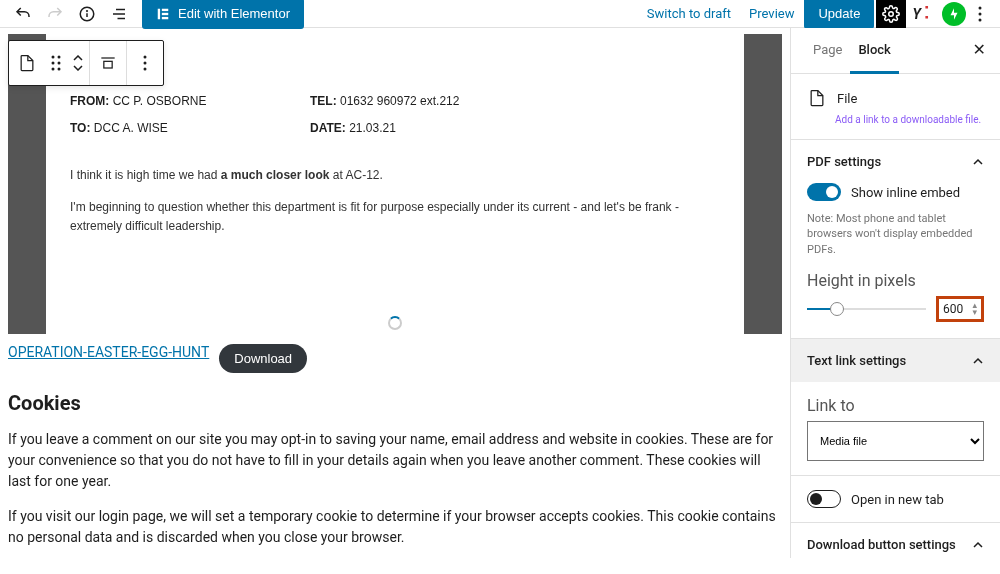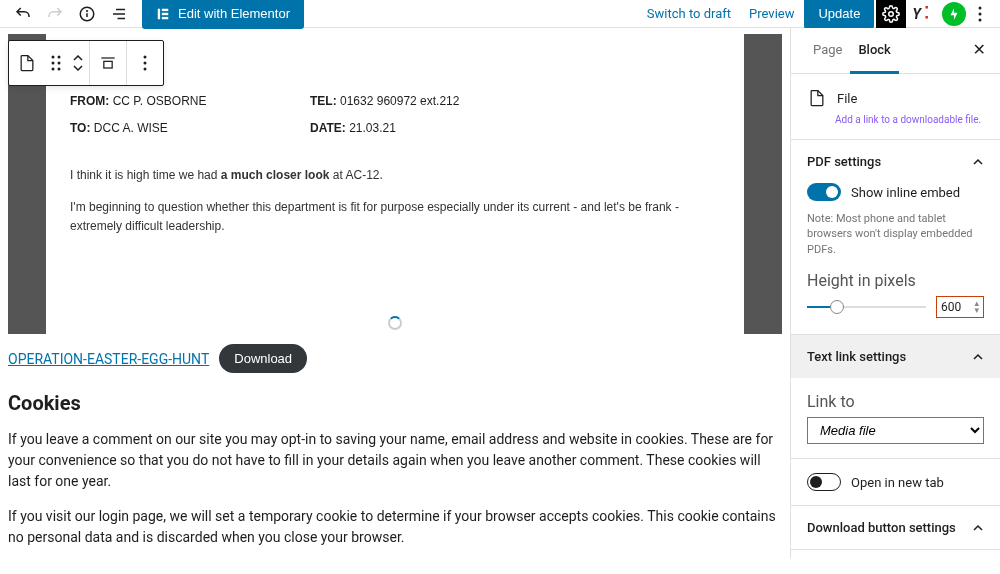--- a/index.html
+++ b/index.html
@@ -21,21 +21,21 @@
 .bt-g { display: flex; border-right: 1px solid #ddd; align-items: center; }
 .bt-g:last-child { border-right: none; }
 .bt-ic { width: 36px; height: 44px; display: flex; align-items: center; justify-content: center; cursor: pointer; }
 .bt-txt { padding: 0 10px; height: 44px; display: flex; align-items: center; font-size: 13px; cursor: pointer; }
 .pdf-wrap { margin: 6px 8px 0 8px; height: 300px; background: #555; padding: 0 38px; }
 .pdf-doc { background: #fff; height: 100%; padding: 58px 42px 12px 24px; font-family: Arial, sans-serif; font-size: 12px; line-height: 1.6; position: relative; overflow: hidden; }
 .doc-row { display: flex; margin-bottom: 8px; }
 .doc-left { width: 240px; }
 .doc-body p { margin-bottom: 12px; color: #333; }
 .spinner { position: absolute; bottom: 4px; left: 50%; transform: translateX(-50%); width: 14px; height: 14px; border: 2px solid #ccc; border-top-color: #0073aa; border-radius: 50%; }
-.file-row { padding: 10px 8px; display: flex; align-items: center; gap: 10px; }
+.file-row { padding: 10px 8px; display: flex; align-items: flex-start; gap: 10px; }
 .file-link { color: #0073aa; text-decoration: underline; font-size: 14px; }
 .dl-btn { background: #32373c; color: #fff; border: none; padding: 7px 15px; border-radius: 20px; font-size: 13px; cursor: pointer; }
 .content { padding: 8px; }
 .content h2 { font-size: 20px; font-weight: 700; margin-bottom: 14px; }
 .content p { font-size: 14px; line-height: 1.5; margin-bottom: 14px; color: #1e1e1e; }
 .sidebar { width: 210px; border-left: 1px solid #e0e0e0; background: #fff; display: flex; flex-direction: column; overflow: auto; }
 .sb-tabs { display: flex; border-bottom: 1px solid #e0e0e0; padding: 0 14px; position: relative; }
 .sb-tab { padding: 14px 8px; font-size: 13px; color: #757575; cursor: pointer; }
 .sb-tab.active { color: #1e1e1e; font-weight: 500; border-bottom: 3px solid #0073aa; margin-bottom: -1px; }
 .sb-close { position: absolute; right: 14px; top: 12px; cursor: pointer; color: #1e1e1e; font-size: 16px; }
@@ -50,24 +50,24 @@
 .toggle.off { background: #fff; border: 1px solid #1e1e1e; }
 .toggle .knob { position: absolute; width: 12px; height: 12px; background: #fff; border-radius: 50%; top: 3px; }
 .toggle.on .knob { right: 3px; }
 .toggle.off .knob { left: 2px; background: #1e1e1e; top: 2px; }
 .note { font-size: 11px; color: #757575; line-height: 1.4; margin-bottom: 14px; }
 .label { font-size: 16px; margin-bottom: 6px; color: #555; }
 .slider-row { display: flex; align-items: center; gap: 10px; }
 .slider { flex: 1; height: 2px; background: #ddd; position: relative; }
 .slider .fill { position: absolute; left: 0; height: 100%; background: #0073aa; width: 25%; }
 .slider .thumb { position: absolute; left: 25%; top: -6px; width: 14px; height: 14px; background: #fff; border: 1px solid #888; border-radius: 50%; transform: translateX(-50%); }
-.numbox { width: 48px; border: 1px solid #c2410c; font-size: 12px; padding: 3px 4px; display: flex; align-items: center; justify-content: space-between; }
+.numbox { width: 48px; border: 3px solid #c2410c; font-size: 12px; padding: 3px 4px; display: flex; align-items: center; justify-content: space-between; }
 .shade { background: #f0f0f0; padding: 14px 16px; display: flex; align-items: center; justify-content: space-between; font-size: 13px; font-weight: 500; }
 .pad { padding: 14px 16px; }
-select.sel { width: 100%; border: 1px solid #757575; padding: 4px 8px; font-size: 13px; background: #fff; cursor: pointer; font-style: italic; }
+select.sel { width: 100%; border: 1px solid #757575; padding: 12px 8px; font-size: 11px; background: #fff; cursor: pointer; }
 svg { display: block; }
 </style>
 </head>
 <body>
 
 <div class="topbar">
   <div class="tb-left">
     <div class="tb-ic">
         <svg width="18" height="18" viewBox="0 0 24 24" fill="none" stroke="currentColor" stroke-width="2">
           <path d="M9 14l-5-5 5-5"></path>

